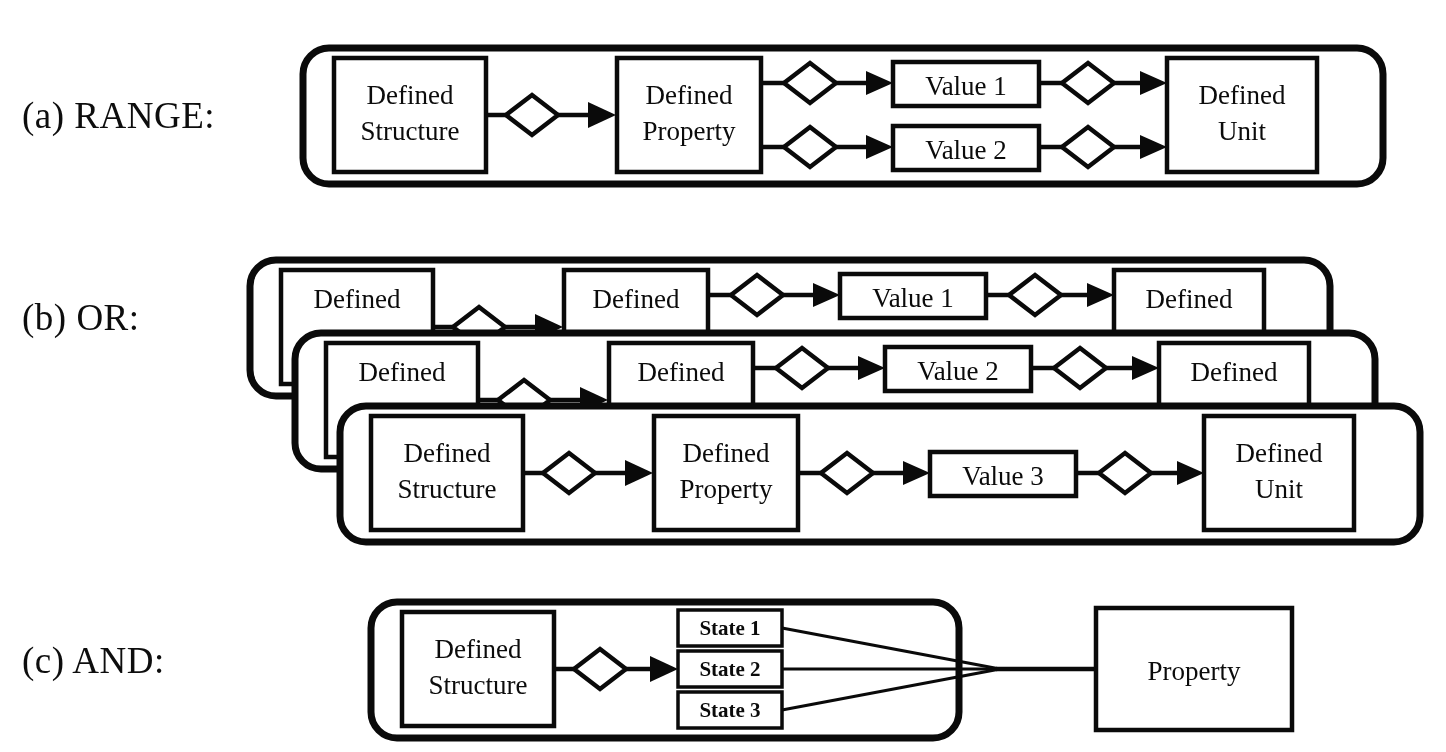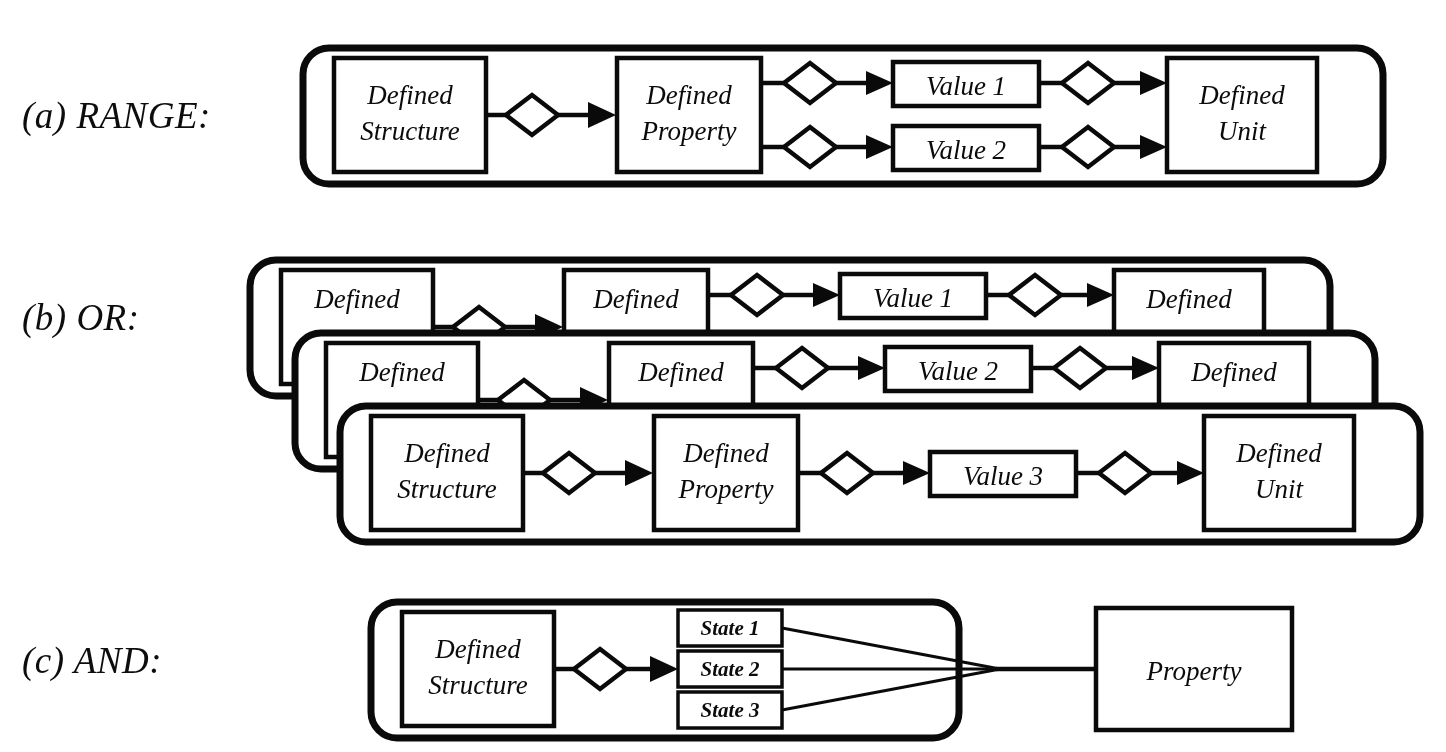--- a/index.html
+++ b/index.html
@@ -12,21 +12,20 @@
     height: 752px;
     position: relative;
     font-family: "Liberation Serif", "DejaVu Serif", serif;
     overflow: hidden;
   }
   #diagram-root {
     position: absolute;
     left: 0; top: 0;
     width: 1446px;
     height: 752px;
-    font-style: italic;
   }
   #diagram-root svg {
     display: block;
   }
   .panel-label {
     font-family: "Liberation Serif", "DejaVu Serif", serif;
     font-size: 37px;
     fill: #0d0d0d;
     letter-spacing: 0.5px;
   }

